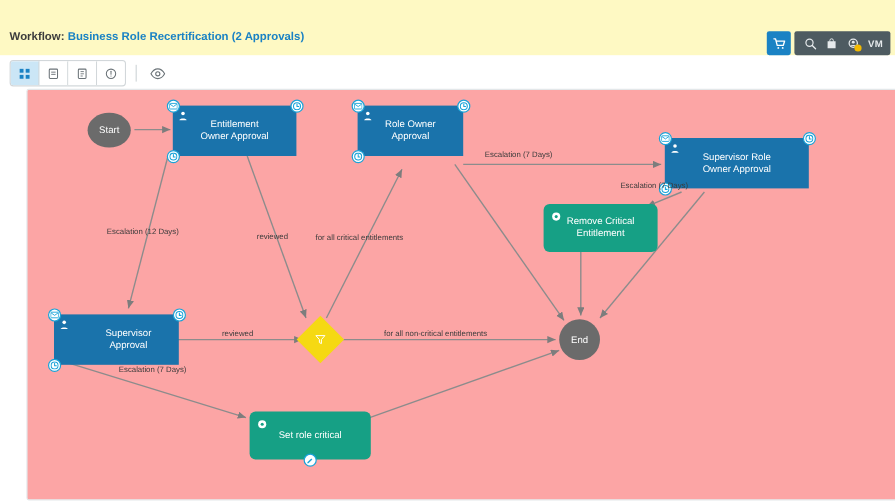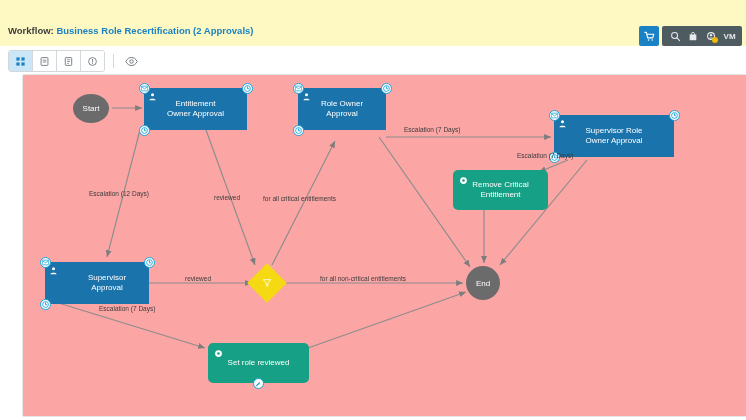--- a/index.html
+++ b/index.html
@@ -520,21 +520,21 @@
     <svg width="10" height="10" viewBox="0 0 24 24">
       <path d="M3 4h18l-7 8v8l-4-2v-6z" fill="none" stroke="#ffffff" stroke-width="2"></path>
     </svg>
   </div>
 
   <div class="node-terminal" style="left:443px; top:191px; width:34px; height:34px;text-align:right;">
     <span>End</span>
   </div>
 
   <div class="node node-action" style="left:185px; top:268px; width:101px; height:40px;">
-    <div class="node-label">Set role reviewed</div>
+    <div class="node-label">Set role critical</div>
     <span class="inner-icon-gear">
       <svg width="9" height="9" viewBox="0 0 24 24">
         <circle cx="12" cy="12" r="9" fill="#ffffff"></circle>
         <circle cx="12" cy="12" r="3.4" fill="#16a085"></circle>
       </svg>
     </span>
     <span class="badge badge-bc">
       <svg width="7" height="7" viewBox="0 0 24 24">
           <path d="M4 18l11-11 3 3L7 21H4z" fill="#1aa3d8"></path>
         </svg>

